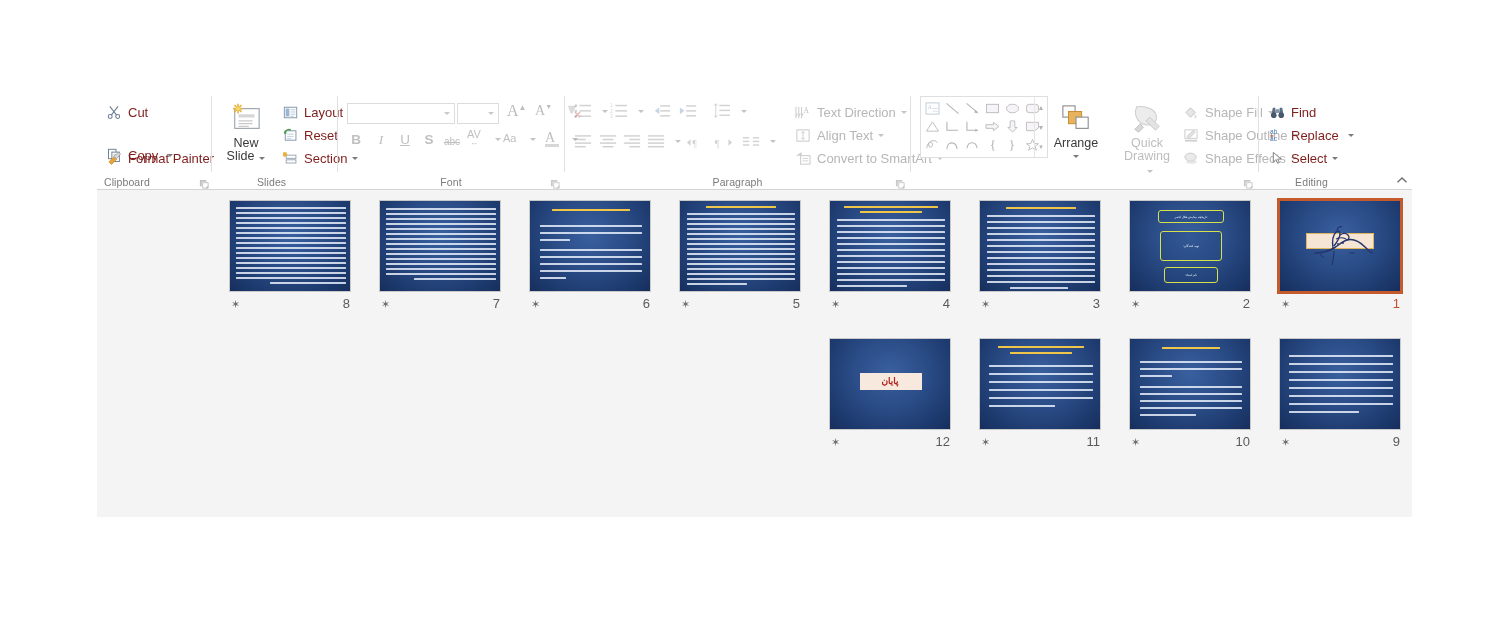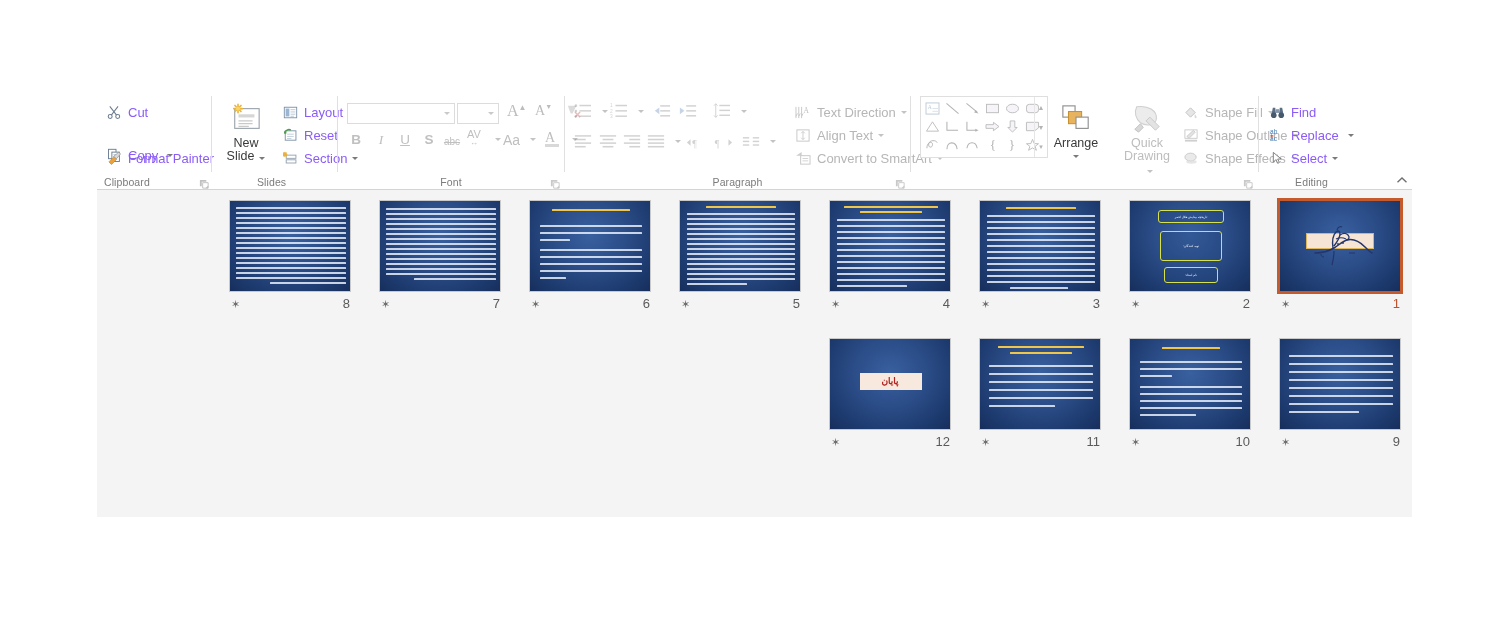--- a/index.html
+++ b/index.html
@@ -51,21 +51,21 @@
     opacity: .55;
   }
 
   
   .cmd {
     position: absolute;
     display: flex;
     align-items: center;
     height: 20px;
     font-size: 13px;
-    color: #8b5cf6;
+    color: #7f1d1d;
     white-space: nowrap;
   }
   .cmd.dis { color: #b6b6b6; }
   .cmd .ico {
     width: 18px; height: 17px;
     margin-right: 5px;
     flex: 0 0 18px;
     display: flex; align-items: center; justify-content: center;
   }
   .cmd .cap { line-height: 15px; }
@@ -401,21 +401,21 @@
       <div class="fbtn ital" style="left:33px; top:41px;">I</div>
       <div class="fbtn und" style="left:57px; top:41px;">U</div>
       <div class="fbtn bold" style="left:81px; top:41px;">S</div>
       <div class="fbtn strike" style="left:102px; top:43px; font-size:10px; width:22px;">abc</div>
 
       <div style="position:absolute; left:128px; top:40px; color:#bfbfbf; font-size:11px; text-align:center; line-height:9px;">
         AV<div style="font-size:8px; margin-top:-1px;">↔</div>
       </div>
       <span class="caret dis" style="position:absolute; left:151px; top:48px;"></span>
 
-      <div style="position:absolute; left:164px; top:42px; color:#bfbfbf; font-size:14px;">Aa</div>
+      <div style="position:absolute; left:164px; top:42px; color:#bfbfbf; font-size:11px;">Aa</div>
       <span class="caret dis" style="position:absolute; left:186px; top:48px;"></span>
 
       <div style="position:absolute; left:206px; top:40px; color:#bfbfbf; font-size:14px; font-family:'Liberation Serif',serif;">
         A<div style="width:14px; height:3px; background:#d8d8d8; margin-top:-2px;"></div>
       </div>
       <span class="caret dis" style="position:absolute; left:228px; top:48px;"></span>
 
       <div class="glabel">Font</div>
       <div class="dlg" style="left:211px;">
         <svg width="11" height="11" viewBox="0 0 12 12">

